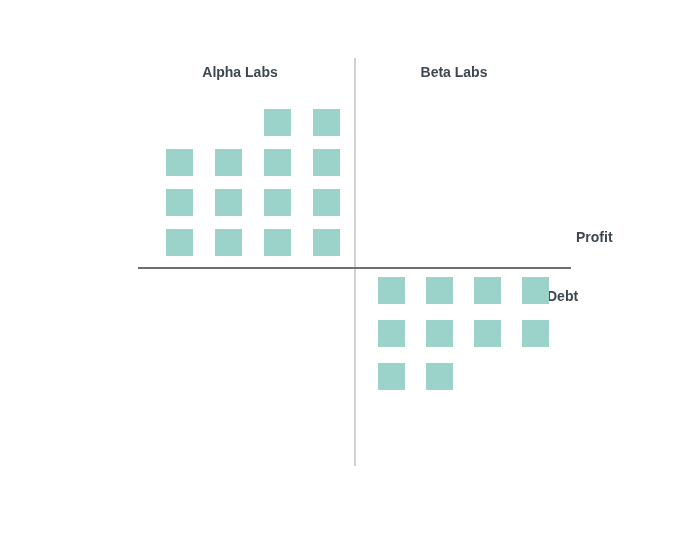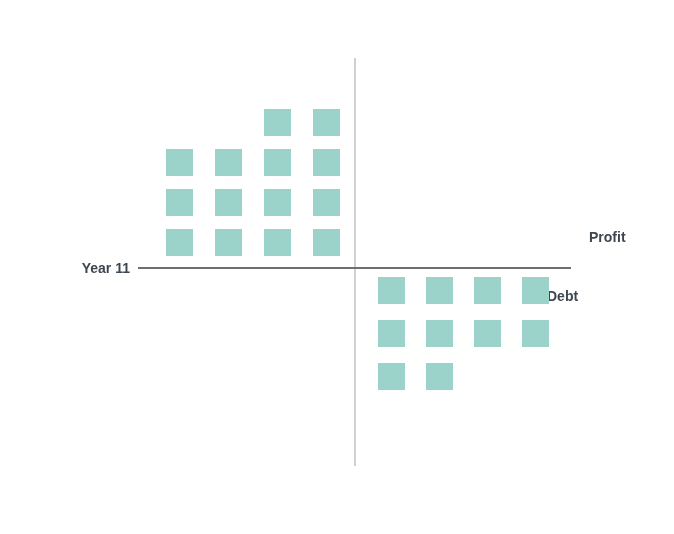--- a/index.html
+++ b/index.html
@@ -35,21 +35,21 @@
     position: absolute;
     font-size: 14px;
     font-weight: 700;
     color: #3d4751;
     line-height: 16px;
     white-space: nowrap;
   }
   .lbl-group-left  { left: 155px; top: 64px; width: 170px; text-align: center; }
   .lbl-group-right { left: 369px; top: 64px; width: 170px; text-align: center; }
   .lbl-year   { left: 40px;  top: 260px; width: 90px; text-align: right; }
-  .lbl-profit { left: 576px; top: 229px; margin-left: 13px; }
+  .lbl-profit { left: 576px; top: 229px; }
   .lbl-debt   { left: 547px; top: 288px; }
   .sq-grid {
     position: absolute;
     display: grid;
   }
   .sq-grid.alpha {
     left: 166px;
     top: 109px;
     grid-template-columns: repeat(4, 27px);
     column-gap: 22px;
@@ -69,23 +69,24 @@
   }
 </style>
 </head>
 <body>
 
 <div class="canvas">
 
   <div class="vline"></div>
   <div class="hline"></div>
 
+  <div class="lbl lbl-group-left">Alpha Labs</div>
 
+  <div class="lbl lbl-group-right">Beta Labs</div>
 
-  <div class="lbl lbl-year">Year 11</div>
 
   <div class="lbl lbl-profit">Profit</div>
 
   <div class="lbl lbl-debt">Debt</div>
 
   <div class="sq-grid alpha">
       <div class="cell"></div>
       <div class="cell"></div>
       <div class="cell" style="background: rgb(155, 211, 203);"></div>
       <div class="cell" style="background: rgb(155, 211, 203);"></div>

